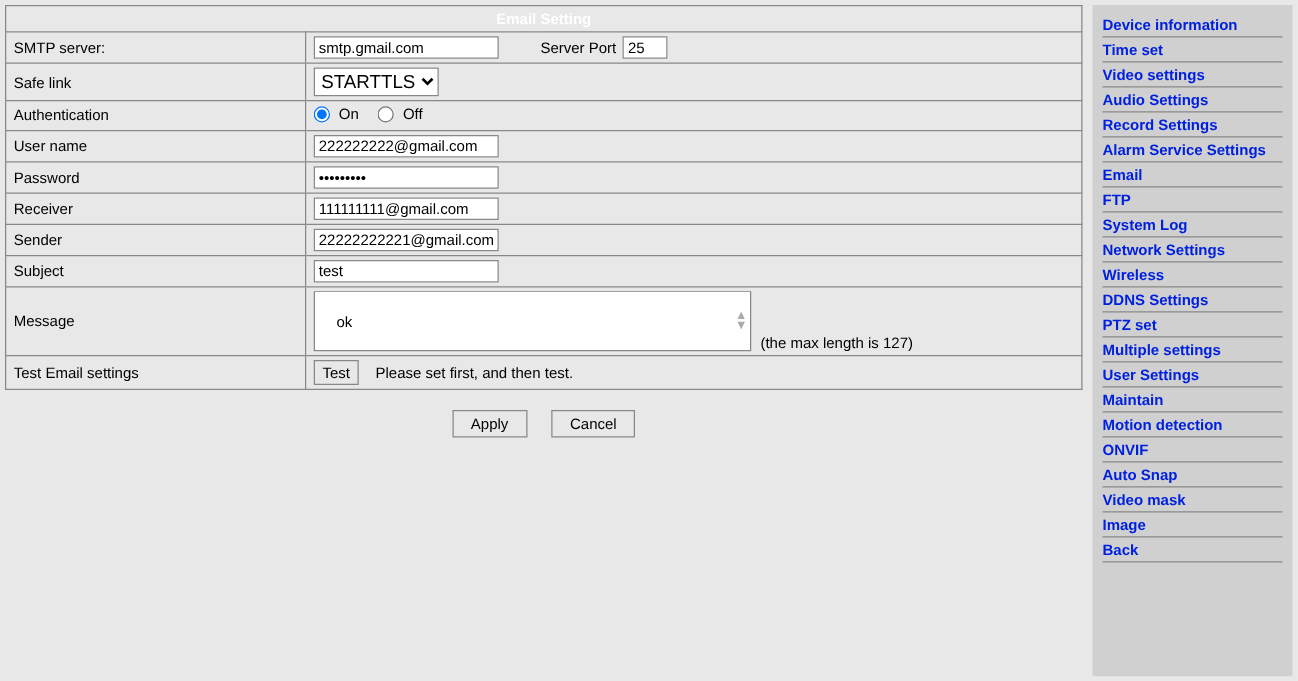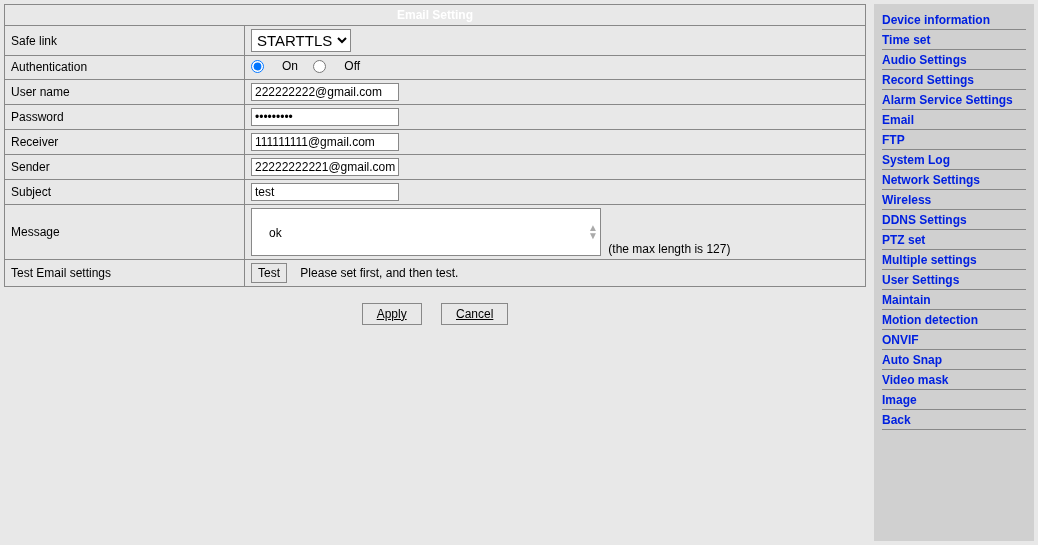--- a/index.html
+++ b/index.html
@@ -60,21 +60,21 @@
       margin-left: 30px;
       margin-right: 2px;
     }
     .port-input {
       width: 36px !important;
     }
     .radio-group label {
       margin-right: 12px;
       display: inline-flex;
       align-items: center;
-      gap: 18px;
+      gap: 7px;
     }
     .radio-group input[type="radio"] {
       margin: 0;
     }
     textarea.msg {
       width: 350px;
       height: 48px;
       border: 1px solid #888;
       resize: none;
       font-family: Arial, sans-serif;
@@ -118,21 +118,20 @@
       text-align: center;
       margin-top: 16px;
     }
     .btn {
       padding: 3px 14px;
       border: 1px solid #888;
       background: #e8e8e8;
       font-size: 12px;
       cursor: pointer;
       margin: 0 8px;
-      text-decoration: underline;
     }
     .sidebar {
       position: absolute;
       right: 4px;
       top: 4px;
       width: 160px;
       background: #d0d0d0;
       height: 537px;
       padding: 6px 8px;
     }
@@ -148,20 +147,28 @@
     }
   </style>
 </head>
 <body>
 
 <div class="main-area">
   <table class="form-table">
     <tbody>
         <tr>
       <td colspan="2" class="form-header">Email Setting</td>
+    </tr>
+    <tr>
+      <td class="label-cell">SMTP server:</td>
+      <td class="field-cell">
+        <input type="text" value="smtp.gmail.com" style="">
+        <span class="server-port-label">Server Port</span>
+        <input type="text" class="port-input" value="25" style="">
+      </td>
     </tr>
     <tr>
       <td class="label-cell">Safe link</td>
       <td class="field-cell">
         <select>
           <option>STARTTLS</option>
         </select>
       </td>
     </tr>
     <tr>
@@ -218,20 +225,21 @@
     </table>
   <div class="btn-row">
     <button class="btn">Apply</button>
     <button class="btn">Cancel</button>
   </div>
 </div>
 
 <div class="sidebar">
   <a class="sidebar-item">Device information</a>
   <a class="sidebar-item">Time set</a>
+  <a class="sidebar-item">Video settings</a>
   <a class="sidebar-item">Audio Settings</a>
   <a class="sidebar-item">Record Settings</a>
   <a class="sidebar-item">Alarm Service Settings</a>
   <a class="sidebar-item">Email</a>
   <a class="sidebar-item">FTP</a>
   <a class="sidebar-item">System Log</a>
   <a class="sidebar-item">Network Settings</a>
   <a class="sidebar-item">Wireless</a>
   <a class="sidebar-item">DDNS Settings</a>
   <a class="sidebar-item">PTZ set</a>

